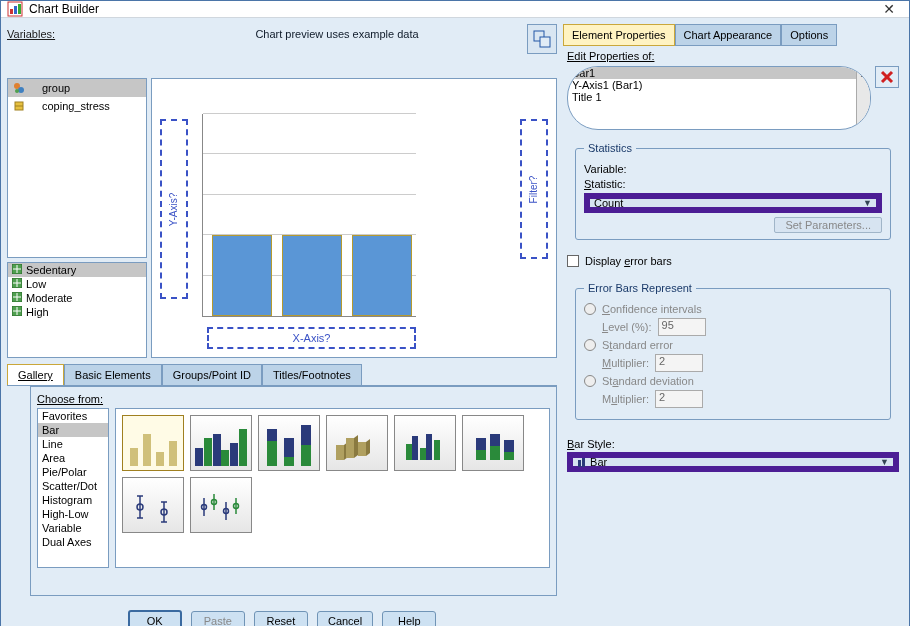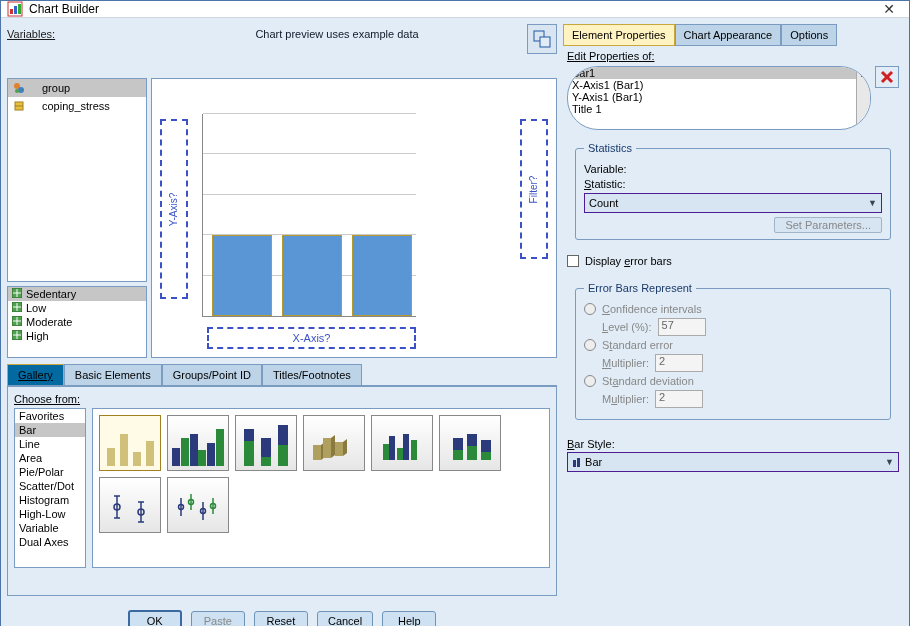--- a/index.html
+++ b/index.html
@@ -18,40 +18,40 @@
   .preview-label { flex: 1; text-align: center; color: #0f1b2a; padding-top:4px; }
   .toggle-btn { width: 30px; height: 30px; background: #d9e6f2; border: 1px solid #7a9cc0; display:flex; align-items:center; justify-content:center; cursor:pointer;}
   
   .row2 { height: 280px; display: flex; gap:4px;}
   .vars-col { width: 140px; display: flex; flex-direction: column; gap:4px; }
   .listbox { background: #fff; border: 1px solid #7a9cc0; overflow: hidden; }
   .var-list { flex: 1; }
   .var-item { display:flex; align-items:center; gap:16px; padding:2px 4px; }
   .var-item.sel { background: #c6c6c6; }
   .var-icon { width:14px; height:14px; display:flex; align-items:center; justify-content:center;}
-  .cat-box { height: 72px; }
+  .cat-box { height: 96px; }
   .cat-item { display:flex; align-items:center; gap:4px; padding:1px 4px; }
   .cat-item.sel { background: #c6c6c6;}
 
   .preview-box { flex:1; background:#fff; border:1px solid #7a9cc0; position:relative; padding:6px; }
   .chart-title { text-align:center; font-weight:bold; font-size:11px;}
   .drop-y { position:absolute; left:8px; top:40px; width:28px; height:180px; border:2px dashed #3a52c6; display:flex; align-items:center; justify-content:center;}
   .drop-y span { transform: rotate(-90deg); color:#3a52c6; font-size:10px; white-space:nowrap;}
   .drop-filter { position:absolute; right:8px; top:40px; width:28px; height:140px; border:2px dashed #3a52c6; display:flex; align-items:center; justify-content:center;}
   .drop-filter span { transform: rotate(-90deg); color:#3a52c6; font-size:10px; white-space:nowrap;}
   .drop-x { position:absolute; left:55px; bottom:8px; right:140px; height:22px; border:2px dashed #3a52c6; display:flex; align-items:center; justify-content:center; color:#3a52c6; font-size:10px;}
   .plot { position:absolute; left:50px; top:35px; right:140px; bottom:40px; border-left:1px solid #888; border-bottom:1px solid #888;}
   .grid { position:absolute; left:0; right:0; height:1px; background:#ccc;}
   .bar { position:absolute; bottom:0; width:60px; background:#5a96d6; border:1px solid #b59a30;}
   
   .tabs { display:flex; border-bottom:1px solid #7a9cc0; background:#e1ecf6;}
   .tab { padding:4px 10px; background:#bcd3e8; border:1px solid #7a9cc0; border-bottom:none; margin-right:0px; cursor:pointer;}
-  .tab.active { background:#0369a1; border-color:#caa73a;text-decoration:underline;}
+  .tab.active { background:#ffffff; border-color:#caa73a;text-decoration:underline;}
   
-  .gallery-panel { border:1px solid #7a9cc0; background:#e1ecf6; padding:6px; height:210px;}
+  .gallery-panel { border:1px solid #7a9cc0; background:#e1ecf6; padding:6px; height:210px;margin-left:23px;}
   .choose-label { text-decoration:underline; margin-bottom:3px; display:block;}
   .gallery-row { display:flex; gap:6px;}
   .type-list { width:72px; height:160px; background:#fff; border:1px solid #7a9cc0; overflow:hidden;}
   .type-item { padding:1px 4px; cursor:pointer;}
   .type-item.sel { background:#c6c6c6;}
   .thumbs { flex:1; border:1px solid #7a9cc0; background:#fff; padding:6px; display:flex; flex-wrap:wrap; align-content:flex-start; gap:6px;}
   .thumb { width:62px; height:56px; border:1px solid #888; background:linear-gradient(#fff,#e6e6e6); cursor:pointer; display:flex; align-items:flex-end; justify-content:space-around; padding:4px; position:relative;}
   .thumb.sel { border:1px solid #a08020; background:#fffbe6;}
   .tb { width:8px; background:#d0c07a;}
   .tb2 { width:8px; background:#2a3a7a;}
@@ -73,21 +73,21 @@
   .ep-list { flex:1; height:64px; background:#fff; border:1px solid #7a9cc0; overflow:hidden;}
   .ep-item { padding:0 4px;}
   .ep-item.sel { background:#c6c6c6;}
   .x-btn { width:24px; height:22px; background:#e1ecf6; border:1px solid #7a9cc0; display:flex; align-items:center; justify-content:center; cursor:pointer;}
   .x-btn svg { display:block;}
   .scroll { width:14px; background:#e8e8e8; border-left:1px solid #aaa; display:flex; flex-direction:column; justify-content:space-between; align-items:center; font-size:8px; color:#555;}
   fieldset { border:1px solid #7a9cc0; border-radius:3px; padding:6px 8px 8px 8px; margin:8px;}
   legend { color:#1a3a6a; padding:0 4px;}
   .field-row { display:flex; align-items:center; gap:6px; margin:3px 0;}
   .field-row label { white-space:nowrap;}
-  .sel-box { flex:1; background:#d7e4f1; border:1px solid #4c1d95; height:20px; display:flex; align-items:center; padding:0 4px; justify-content:space-between; cursor:pointer;}
+  .sel-box { flex:1; background:#d7e4f1; border:6px solid #4c1d95; height:20px; display:flex; align-items:center; padding:0 4px; justify-content:space-between; cursor:pointer;}
   .sel-box .arrow { color:#345; font-size:9px;}
   .param-btn { align-self:flex-end; color:#888; background:#d7e4f1; border:1px solid #a0b5c8; padding:1px 10px; border-radius:2px;}
   .chk { width:12px; height:12px; border:1px solid #666; background:#fff;}
   .radio { width:12px; height:12px; border:1px solid #888; border-radius:50%; background:#eee;}
   .txt { width:48px; height:18px; border:1px solid #aaa; background:#f4f4f4; color:#666; padding:0 3px;}
   .disabled { color:#888;}
 
 </style>
 </head>
 <body>
@@ -343,21 +343,20 @@
         <div class="rtab active">Element Properties</div>
         <div class="rtab">Chart Appearance</div>
         <div class="rtab">Options</div>
       </div>
       <div class="rpanel">
         <div class="ep-label">Ed<u>i</u>t Properties of:</div>
         <div class="ep-list-row">
           <div class="ep-list" style="display:flex;border-radius:31px;">
             <div style="flex:1">
               <div class="ep-item sel">Bar1</div>
-              <div class="ep-item">X-Axis1 (Bar1)</div>
               <div class="ep-item">Y-Axis1 (Bar1)</div>
               <div class="ep-item">Title 1</div>
             </div>
             <div class="scroll">
                 <span>▴</span>
                 <span>▾</span>
               </div>
           </div>
           <div class="x-btn">
             <svg width="14" height="14">
@@ -390,21 +389,21 @@
         </div>
 
         <fieldset class="disabled">
           <legend>Error Bars Represent</legend>
           <div class="field-row">
               <span class="radio"></span>
               <label><u>C</u>onfidence intervals</label>
             </div>
           <div class="field-row" style="padding-left:18px;">
               <label><u>L</u>evel (%):</label>
-              <span class="txt">57</span>
+              <span class="txt">95</span>
             </div>
           <div class="field-row">
               <span class="radio"></span>
               <label>S<u>t</u>andard error</label>
             </div>
           <div class="field-row" style="padding-left:18px;">
               <label><u>M</u>ultiplier:</label>
               <span class="txt">2</span>
             </div>
           <div class="field-row">

